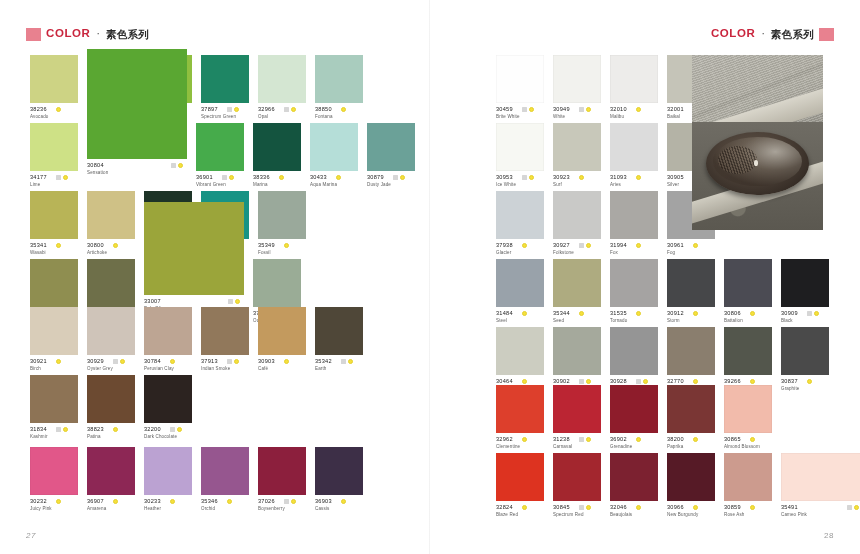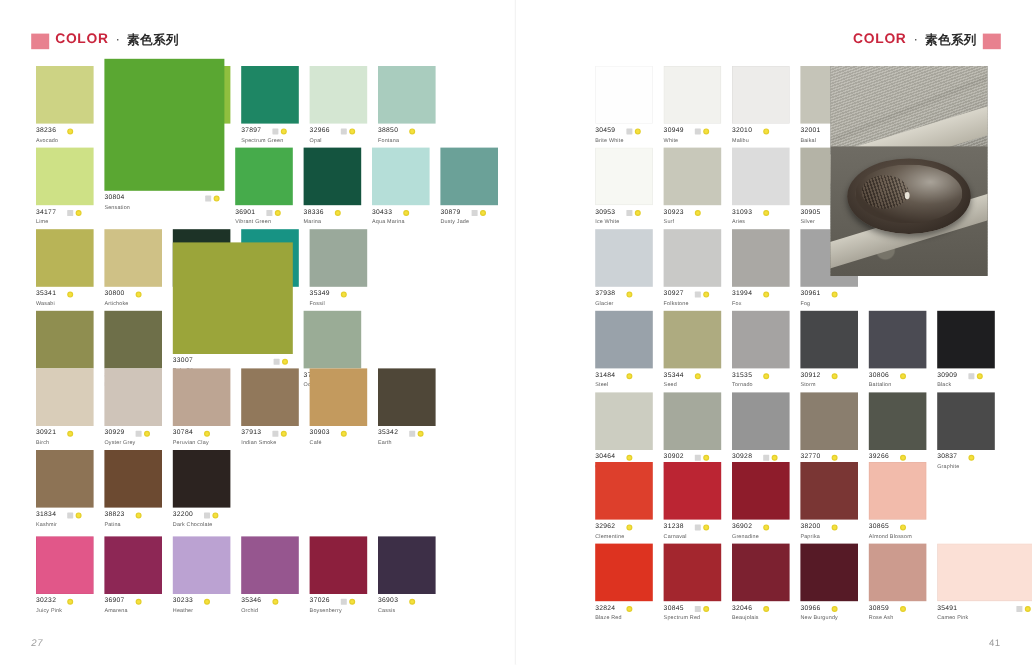--- a/index.html
+++ b/index.html
@@ -875,16 +875,16 @@
       <div class="grain"></div>
       <div class="kerb"></div>
       <div class="cobble"></div>
       <div class="kerb2"></div>
       <div class="basin"></div>
       <div class="water"></div>
       <div class="streak"></div>
       <div class="pebble"></div>
     </div>
 
-    <div class="pg r">41</div>
+    <div class="pg r">28</div>
   </div>
 
 </div>
 
 </body></html>

